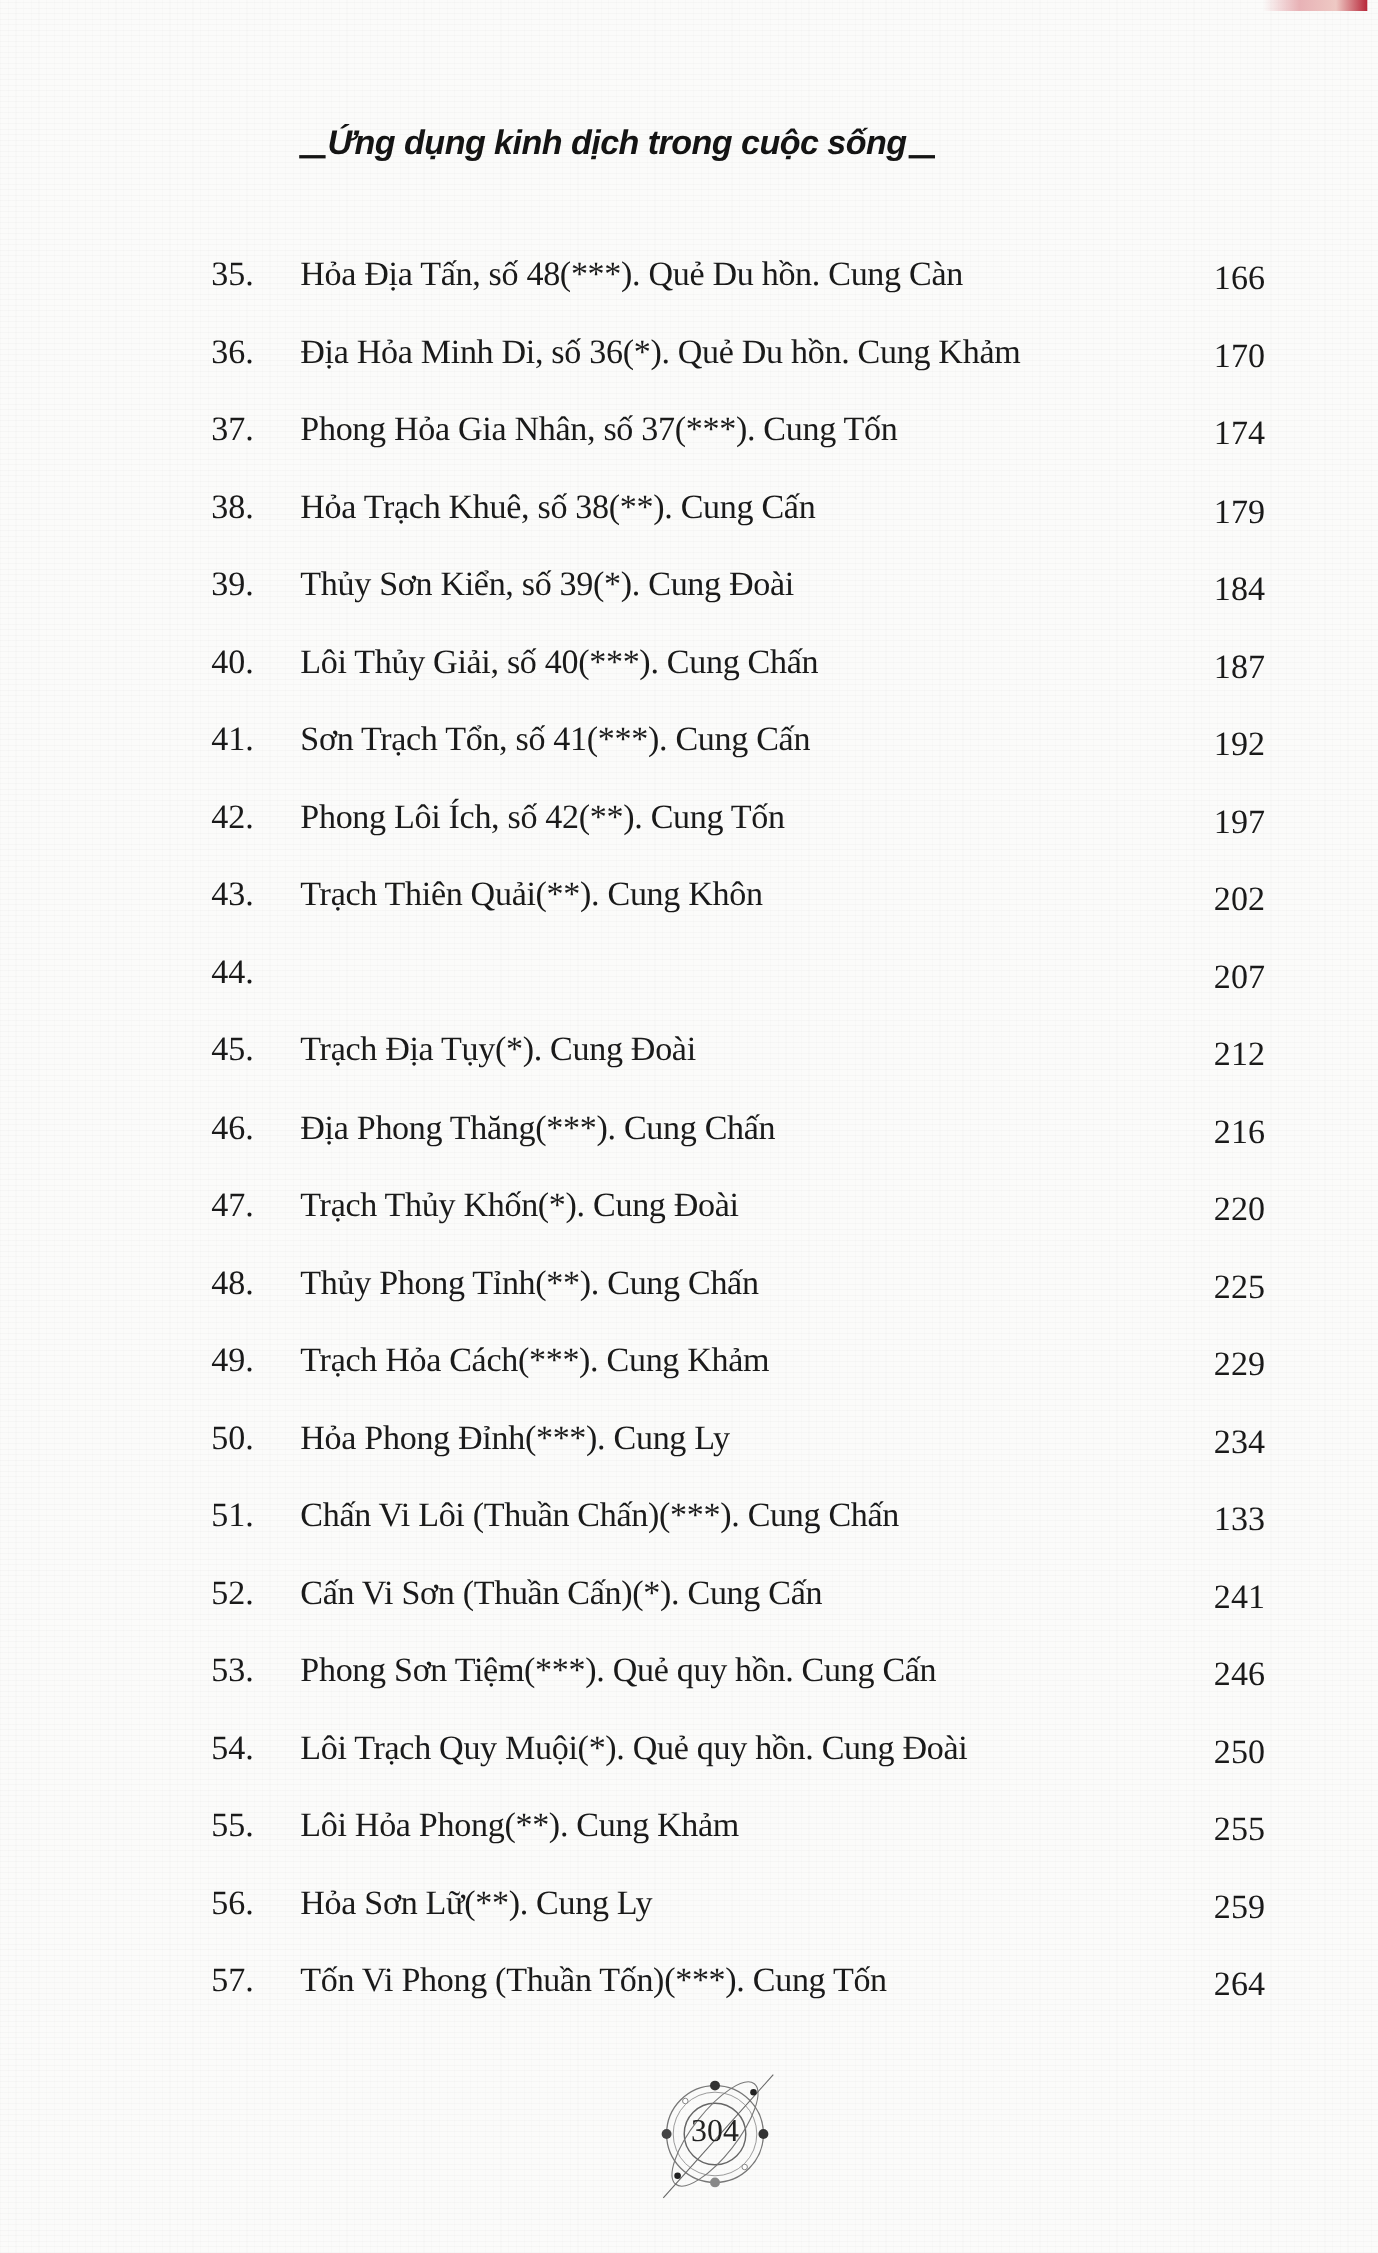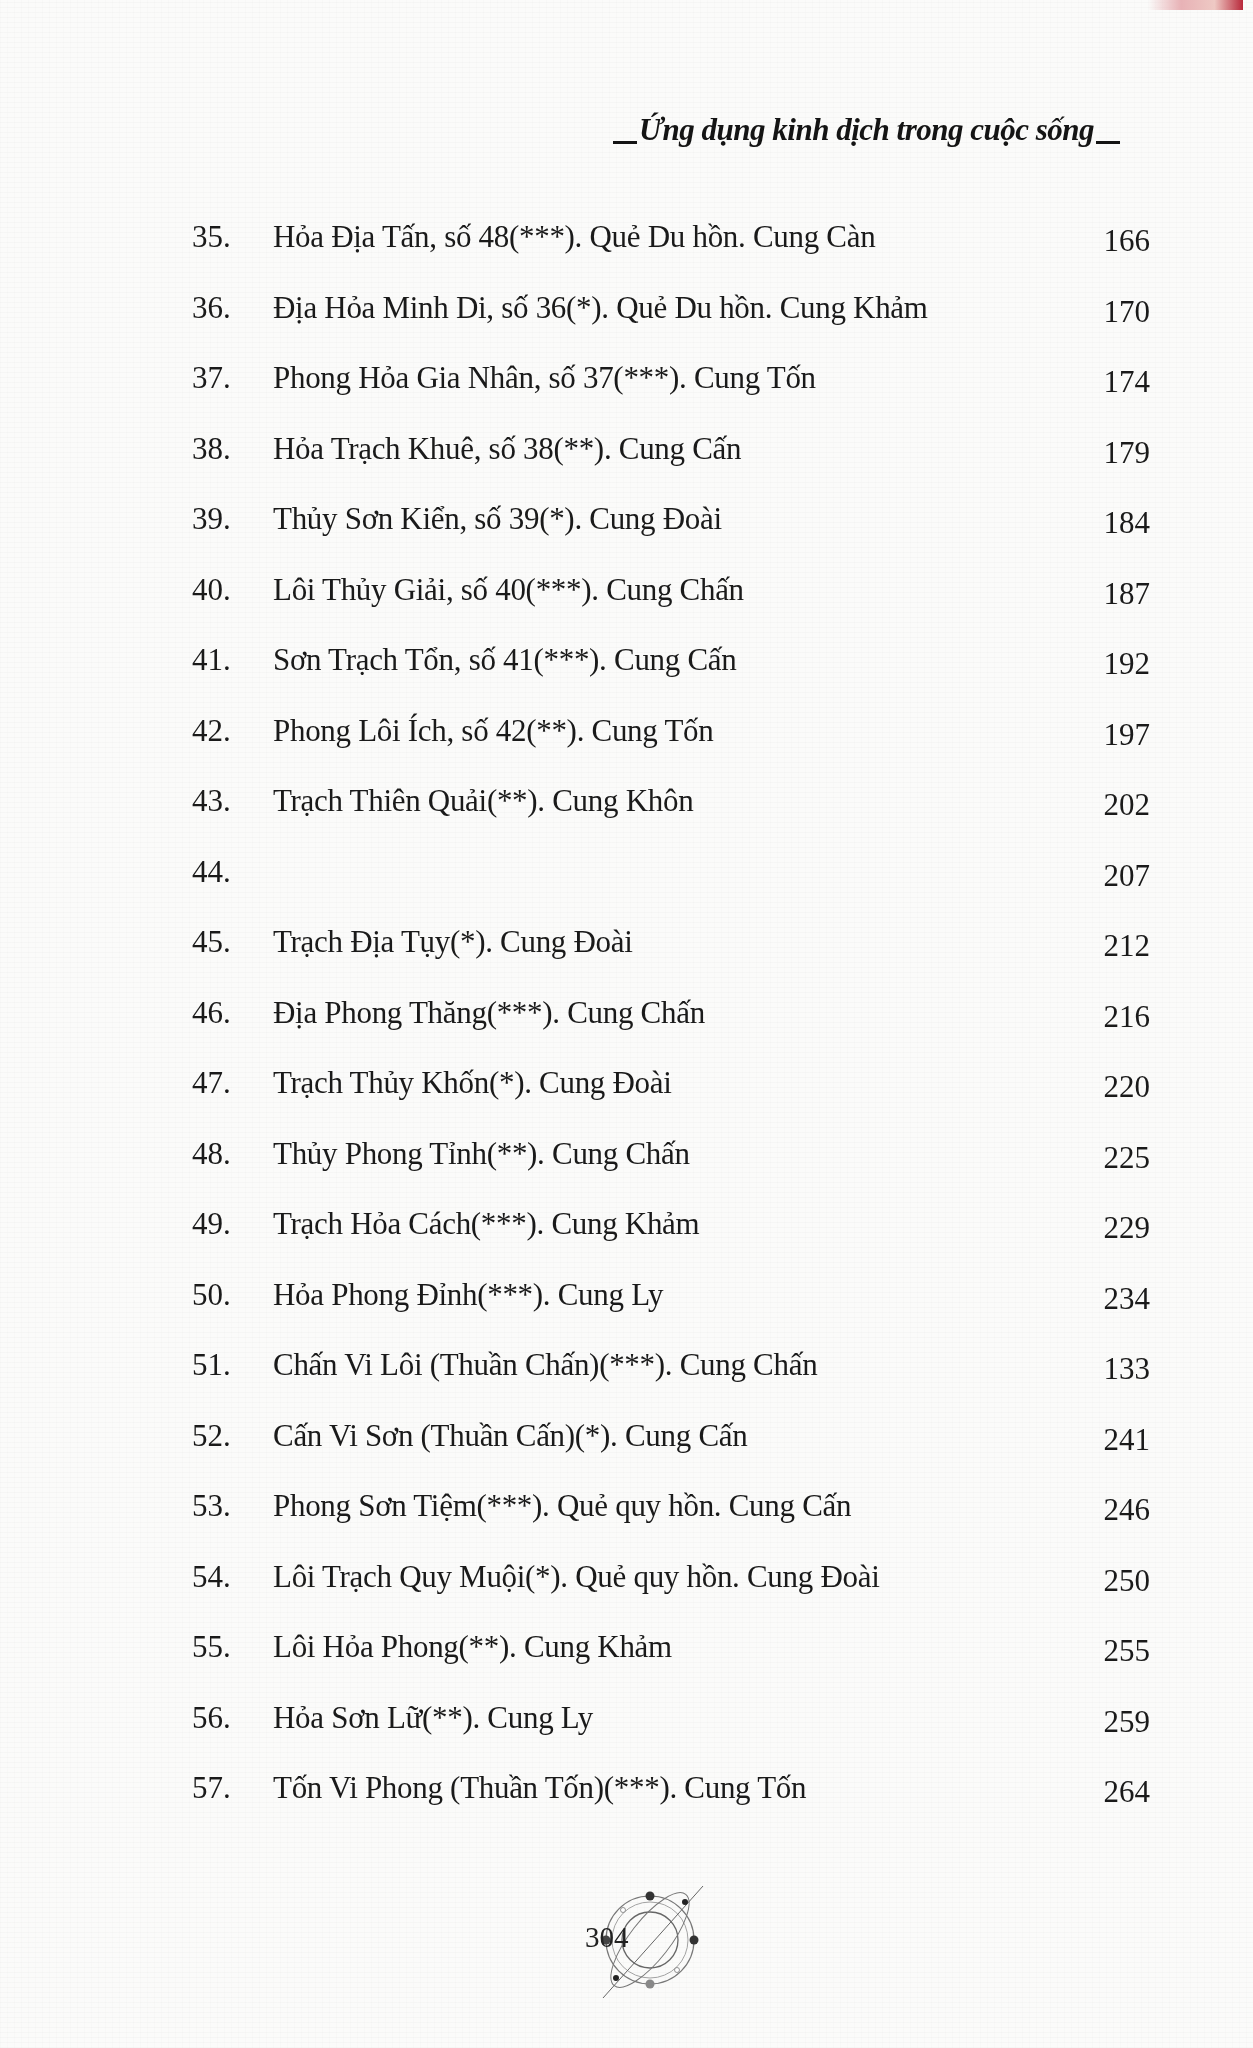--- a/index.html
+++ b/index.html
@@ -24,39 +24,39 @@
     right: 10px;
     width: 95px;
     height: 10px;
     background: linear-gradient(90deg, rgba(230,170,170,0) 0%, #e8b2b6 35%, #eec9c4 70%, #b8283a 100%);
   }
   .running-header {
     position: absolute;
     top: 112px;
     left: 0;
     width: 1122px;
-    text-align: right;
-    font-family: Liberation Serif, serif;
+    text-align: center;
+    font-family: Liberation Sans, sans-serif;
     font-style: italic;
     font-weight: bold;
     font-size: 31px;
     letter-spacing: -0.5px;
     color: #141414;
   }
   .running-header .rule {
     display: inline-block;
     width: 24px;
     height: 3px;
     background: #141414;
     vertical-align: -4px;
     margin: 0 2px;
   }
   .toc {
     position: absolute;
-    top: 217px;
+    top: 229px;
     left: 0;
     width: 1253px;
   }
   .toc-row {
     position: relative;
     height: 70.5px;
     font-size: 31px;
     line-height: 40px;
   }
   .toc-num {
@@ -88,21 +88,21 @@
   .ornament svg {
     position: absolute;
     left: 0;
     top: 0;
   }
   .page-number {
     position: absolute;
     left: 0;
     top: 41px;
     width: 130px;
-    text-align: left;
+    text-align: center;
     font-size: 29px;
     color: #222;
   }
 </style>
 </head>
 <body>
 
 <div class="corner-accent"></div>
 
 <div class="running-header">

